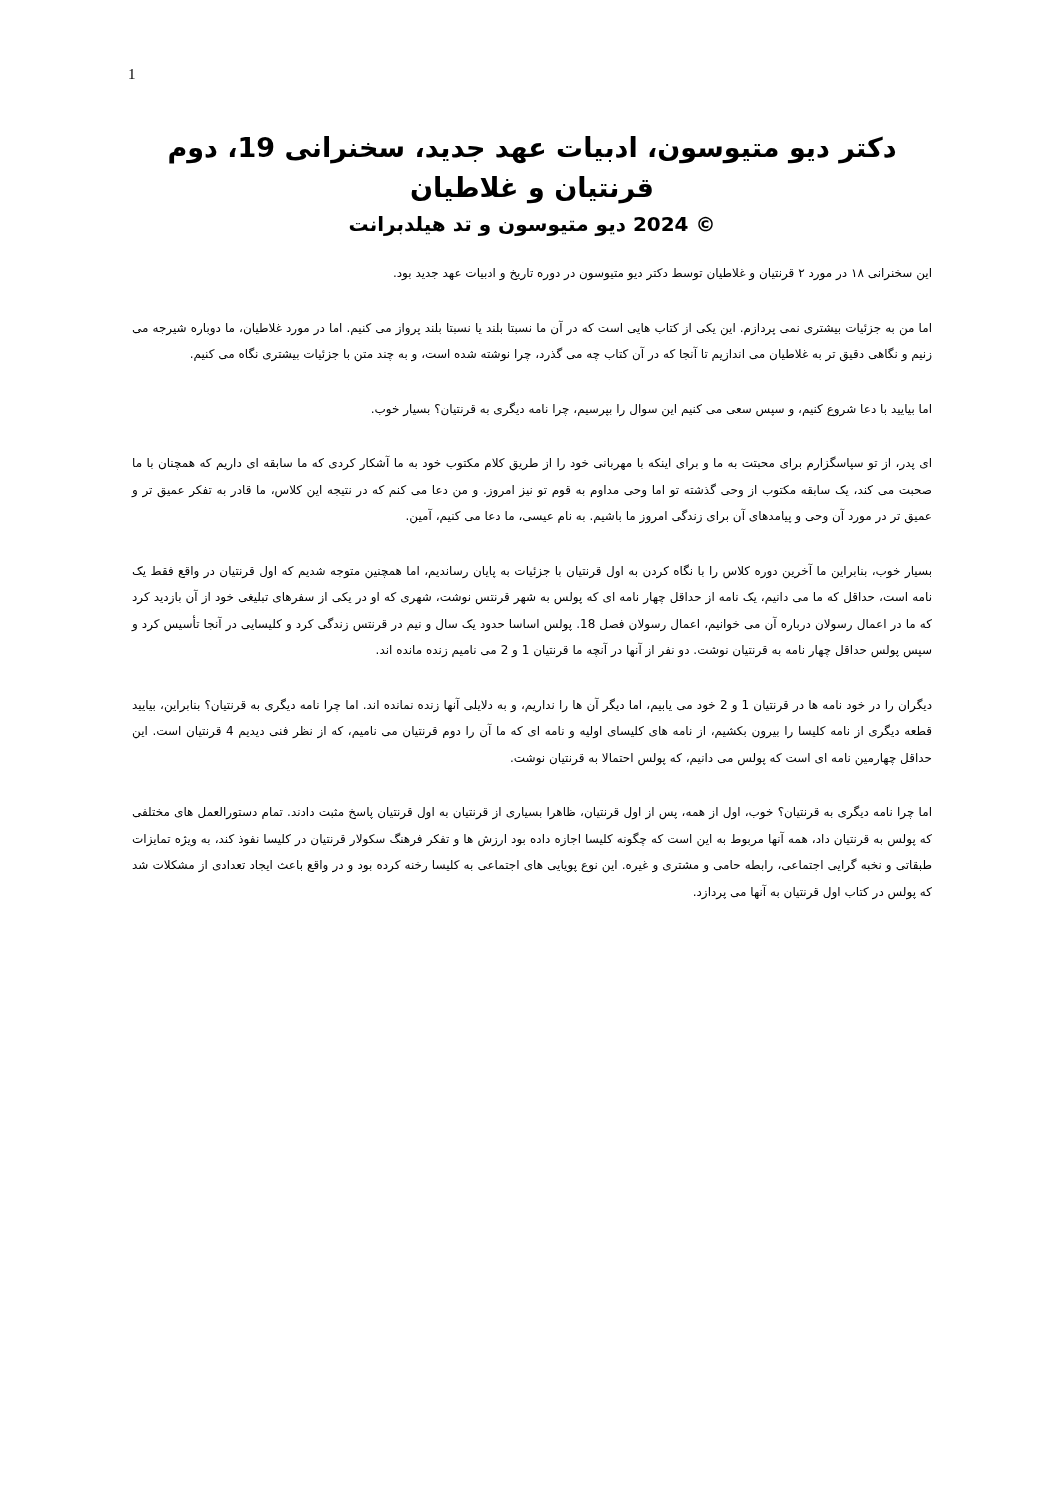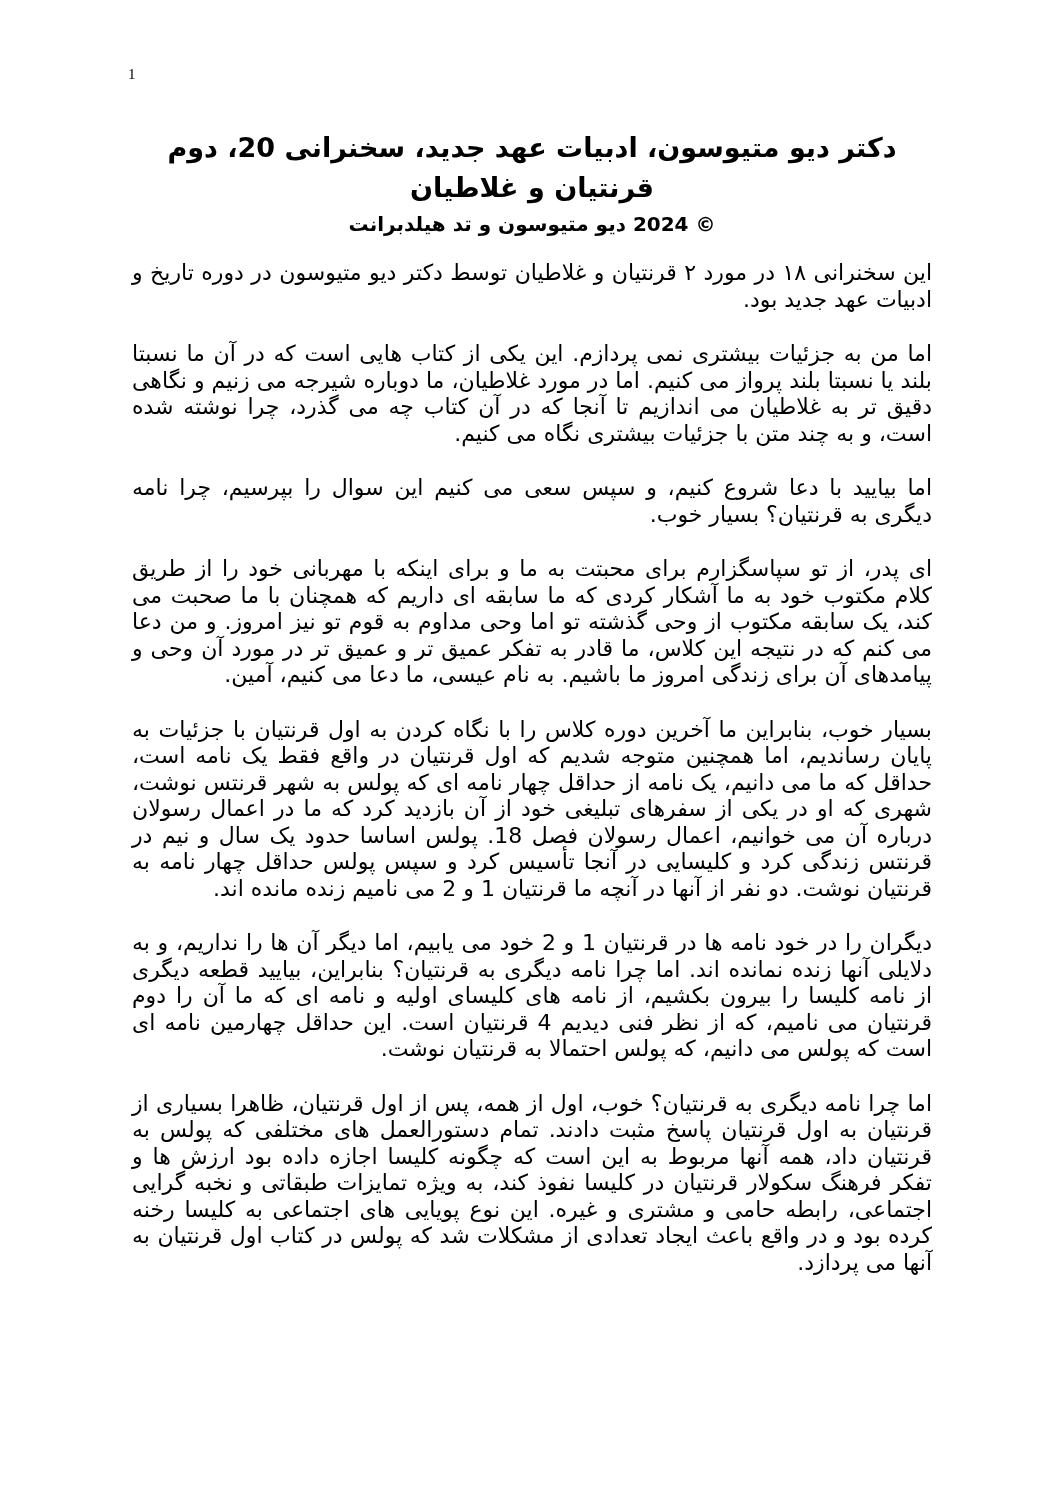--- a/index.html
+++ b/index.html
@@ -14,31 +14,31 @@
     }
     .title {
       font-family: "DejaVu Sans", sans-serif; font-weight: bold;
       font-size: 27px; line-height: 40px; text-align: center; margin: 0;
     }
     .copyright {
       font-family: "DejaVu Sans", sans-serif; font-size: 20px;
       text-align: center; margin: 4px 0 24px 0; line-height: 24px; font-weight: bold;
     }
     .para {
-      font-family: "DejaVu Sans", sans-serif; font-size: 22px;
+      font-family: "DejaVu Sans", sans-serif; font-size: 12px;
       line-height: 26.5px; text-align: justify; margin: 0 0 28px 0;
     }
   </style>
 </head>
 <body>
 
 <div class="page-number">1</div>
 
 <div class="doc">
-  <h1 class="title">دکتر دیو متیوسون، ادبیات عهد جدید، سخنرانی 20، دوم قرنتیان و غلاطیان</h1>
+  <h1 class="title">دکتر دیو متیوسون، ادبیات عهد جدید، سخنرانی 19، دوم قرنتیان و غلاطیان</h1>
   <div class="copyright">© 2024 دیو متیوسون و تد هیلدبرانت</div>
 
   <p class="para">این سخنرانی ۱۸ در مورد ۲ قرنتیان و غلاطیان توسط دکتر دیو متیوسون در دوره تاریخ و ادبیات عهد جدید بود.</p>
   <p class="para">اما من به جزئیات بیشتری نمی پردازم. این یکی از کتاب هایی است که در آن ما نسبتا بلند یا نسبتا بلند پرواز می کنیم. اما در مورد غلاطیان، ما دوباره شیرجه می زنیم و نگاهی دقیق تر به غلاطیان می اندازیم تا آنجا که در آن کتاب چه می گذرد، چرا نوشته شده است، و به چند متن با جزئیات بیشتری نگاه می کنیم.</p>
   <p class="para">اما بیایید با دعا شروع کنیم، و سپس سعی می کنیم این سوال را بپرسیم، چرا نامه دیگری به قرنتیان؟ بسیار خوب.</p>
   <p class="para">ای پدر، از تو سپاسگزارم برای محبتت به ما و برای اینکه با مهربانی خود را از طریق کلام مکتوب خود به ما آشکار کردی که ما سابقه ای داریم که همچنان با ما صحبت می کند، یک سابقه مکتوب از وحی گذشته تو اما وحی مداوم به قوم تو نیز امروز. و من دعا می کنم که در نتیجه این کلاس، ما قادر به تفکر عمیق تر و عمیق تر در مورد آن وحی و پیامدهای آن برای زندگی امروز ما باشیم. به نام عیسی، ما دعا می کنیم، آمین.</p>
   <p class="para">بسیار خوب، بنابراین ما آخرین دوره کلاس را با نگاه کردن به اول قرنتیان با جزئیات به پایان رساندیم، اما همچنین متوجه شدیم که اول قرنتیان در واقع فقط یک نامه است، حداقل که ما می دانیم، یک نامه از حداقل چهار نامه ای که پولس به شهر قرنتس نوشت، شهری که او در یکی از سفرهای تبلیغی خود از آن بازدید کرد که ما در اعمال رسولان درباره آن می خوانیم،  اعمال رسولان فصل 18. پولس اساسا حدود یک سال و نیم در قرنتس زندگی کرد و کلیسایی در آنجا تأسیس کرد و سپس پولس حداقل چهار نامه به قرنتیان نوشت. دو نفر از آنها در آنچه ما قرنتیان 1 و 2 می نامیم زنده مانده اند.</p>
   <p class="para">دیگران را در خود نامه ها در قرنتیان 1 و 2 خود می یابیم، اما دیگر آن ها را نداریم، و به دلایلی آنها زنده نمانده اند. اما چرا نامه دیگری به قرنتیان؟ بنابراین، بیایید قطعه دیگری از نامه کلیسا را بیرون بکشیم، از نامه های کلیسای اولیه و نامه ای که ما آن را دوم قرنتیان می نامیم، که از نظر فنی دیدیم 4 قرنتیان است. این حداقل چهارمین نامه ای است که پولس می دانیم، که پولس احتمالا به قرنتیان نوشت.</p>
   <p class="para">اما چرا نامه دیگری به قرنتیان؟ خوب، اول از همه، پس از اول قرنتیان، ظاهرا بسیاری از قرنتیان به اول قرنتیان پاسخ مثبت دادند. تمام دستورالعمل های مختلفی که پولس به قرنتیان داد، همه آنها مربوط به این است که چگونه کلیسا اجازه داده بود ارزش ها و تفکر فرهنگ سکولار قرنتیان در کلیسا نفوذ کند، به ویژه تمایزات طبقاتی و نخبه گرایی اجتماعی، رابطه حامی و مشتری و غیره. این نوع پویایی های اجتماعی به کلیسا رخنه کرده بود و در واقع باعث ایجاد تعدادی از مشکلات شد که پولس در کتاب اول قرنتیان به آنها می پردازد.</p>
 </div>

